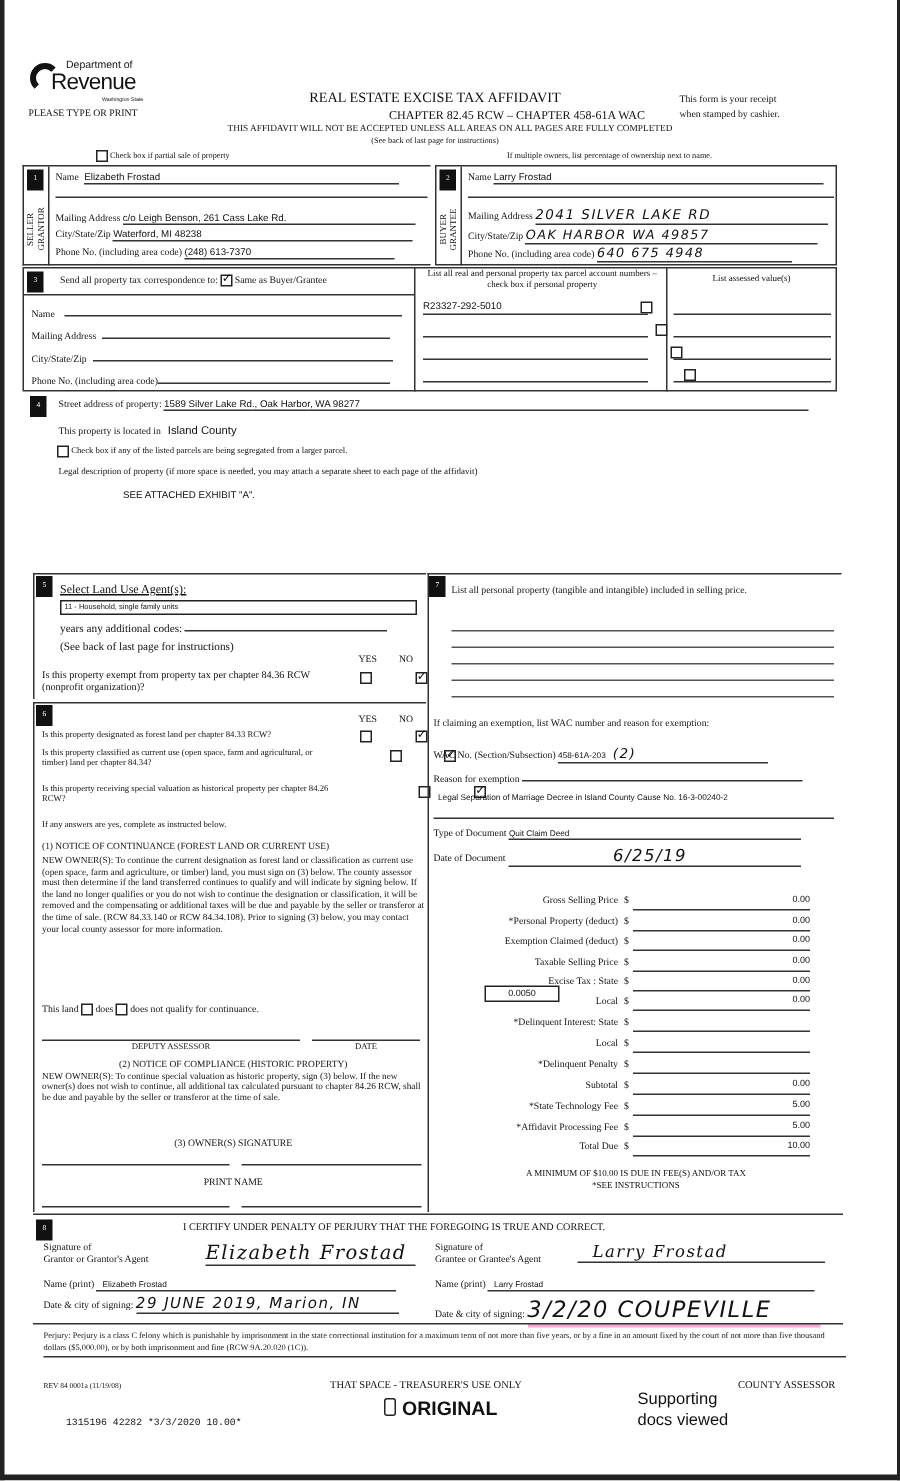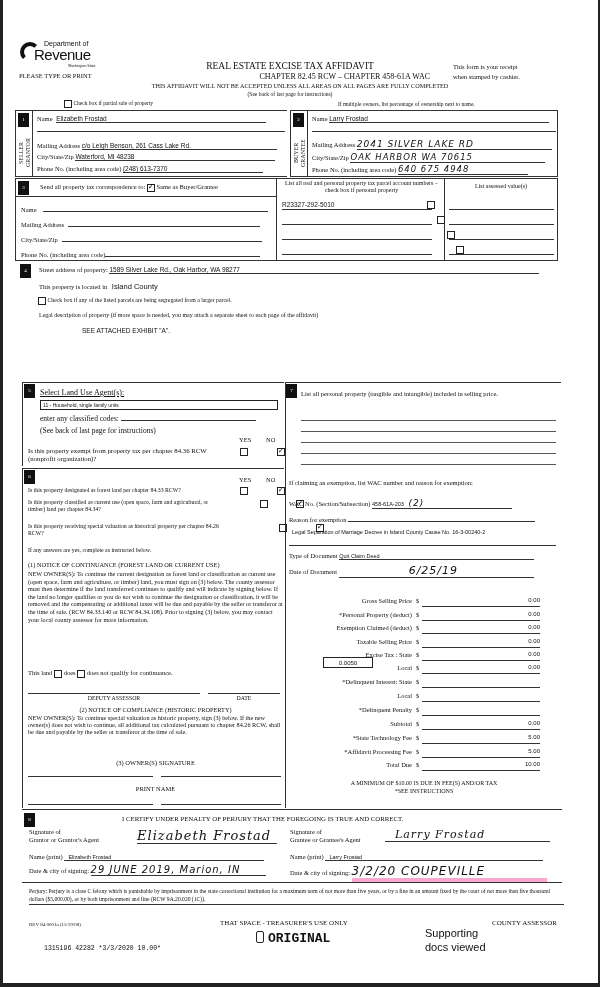--- a/index.html
+++ b/index.html
@@ -76,21 +76,21 @@
     <span>Name</span>
     <span class="sans" style="font-size:6.5px;border-bottom:1px solid #333;display:inline-block;width:220px;">Larry Frostad</span>
   </div>
   <div class="abs" style="left:21px;top:20px;width:244px;border-bottom:1px solid #333;"></div>
   <div class="abs lbl" style="left:21px;top:28px;">
     <span>Mailing Address</span>
     <span class="hand" style="font-size:9px;border-bottom:1px solid #333;display:inline-block;width:195px;">2041 SILVER LAKE RD</span>
   </div>
   <div class="abs lbl" style="left:21px;top:41px;">
     <span>City/State/Zip</span>
-    <span class="hand" style="font-size:8.5px;border-bottom:1px solid #333;display:inline-block;width:195px;">OAK HARBOR WA 70615</span>
+    <span class="hand" style="font-size:8.5px;border-bottom:1px solid #333;display:inline-block;width:195px;">OAK HARBOR WA 49857</span>
   </div>
   <div class="abs lbl" style="left:21px;top:53px;">
     <span>Phone No. (including area code)</span>
     <span class="hand" style="font-size:8.5px;border-bottom:1px solid #333;display:inline-block;width:130px;">640 675 4948</span>
   </div>
 </div>
 
 <div class="box" style="left:15px;top:178px;width:543px;height:83px;">
   <div class="numbox" style="left:2px;top:2px;">3</div>
   <div class="abs lbl" style="left:24px;top:4px;">
@@ -137,21 +137,21 @@
 <div class="abs" style="left:39px;top:312px;font-size:6px;">Legal description of property (if more space is needed, you may attach a separate sheet to each page of the affidavit)</div>
 <div class="abs sans" style="left:82px;top:327px;font-size:6.5px;">SEE ATTACHED EXHIBIT "A".</div>
 
 <div class="abs" style="left:22px;top:382px;width:262px;height:84px;border-top:1px solid #333;border-left:1px solid #333;">
   <div class="numbox" style="left:1px;top:1px;">5</div>
   <div class="abs bold" style="left:17px;top:5px;font-size:8px;font-weight:normal;text-decoration:underline;">Select Land Use Agent(s):</div>
   <div class="abs sans" style="left:17px;top:17px;width:238px;height:10px;border:1px solid #222;font-size:5px;padding-left:2px;line-height:9px;">
     <span>11 - Household, single family units</span>
   </div>
   <div class="abs" style="left:17px;top:31px;font-size:7.5px;">
-    <span>enter any classified codes:</span>
+    <span>years any additional codes:</span>
     <span style="display:inline-block;width:135px;border-bottom:1px solid #333;"></span>
   </div>
   <div class="abs" style="left:17px;top:43px;font-size:7.5px;">(See back of last page for instructions)</div>
   <div class="abs" style="left:216px;top:53px;font-size:6.5px;">YES</div>
   <div class="abs" style="left:243px;top:53px;font-size:6.5px;">NO</div>
   <div class="abs" style="left:5px;top:64px;width:200px;font-size:6.8px;line-height:8px;">Is this property exempt from property tax per chapter 84.36 RCW (nonprofit organization)?</div>
   <span class="cb abs" style="left:217px;top:65px;"></span>
   <span class="cb abs checked" style="left:244px;top:65px;"></span>
 </div>
 
@@ -316,30 +316,30 @@
   <div class="abs" style="left:0;top:0;font-size:6.5px;">Signature of</div>
   <div class="abs bold" style="left:0;top:8px;font-size:6.5px;">Grantee or Grantee's Agent</div>
   <div class="abs hand" style="left:95px;top:0;width:165px;border-bottom:1px solid #333;font-size:11px;font-family:'DejaVu Serif',serif;padding-left:10px;">Larry Frostad</div>
 </div>
 <div class="abs" style="left:290px;top:853px;font-size:6.5px;">
   <span>Name (print)</span>
   <span class="sans" style="display:inline-block;width:218px;border-bottom:1px solid #333;font-size:5.5px;padding-left:4px;">Larry Frostad</span>
 </div>
 <div class="abs" style="left:290px;top:864px;font-size:6.5px;">
   <span>Date &amp; city of signing:</span>
-  <span class="hand" style="display:inline-block;width:195px;border-bottom:5px solid #f9a8d4;font-size:12px;">3/2/20 COUPEVILLE</span>
+  <span class="hand" style="display:inline-block;width:195px;border-bottom:3px solid #f9a8d4;font-size:15px;">3/2/20 COUPEVILLE</span>
 </div>
 
 <div class="abs" style="left:22px;top:882px;width:540px;border-top:1px solid #333;"></div>
 <div class="abs" style="left:29px;top:887px;width:535px;font-size:5.6px;line-height:8px;border-bottom:1px solid #333;padding-bottom:1px;">
   <span class="bold">Perjury:</span>
   <span>Perjury is a class C felony which is punishable by imprisonment in the state correctional institution for a maximum term of not more than five years, or by a fine in an amount fixed by the court of not more than five thousand dollars ($5,000.00), or by both imprisonment and fine (RCW 9A.20.020 (1C)).</span>
 </div>
 
 <div class="abs" style="left:29px;top:922px;font-size:5px;">REV 84 0001a (11/19/08)</div>
 <div class="abs" style="left:220px;top:919px;font-size:7px;">THAT SPACE - TREASURER'S USE ONLY</div>
 <div class="abs" style="left:492px;top:919px;font-size:7px;">COUNTY ASSESSOR</div>
 <div class="abs" style="left:44px;top:945px;font-family:'Liberation Mono',monospace;font-size:6.5px;">1315196 42282 *3/3/2020 10.00*</div>
-<div class="abs" style="left:256px;top:931px;font-family:Liberation Mono, monospace;font-weight:bold;font-size:13px;">
+<div class="abs" style="left:256px;top:931px;font-family:Liberation Sans, sans-serif;font-weight:bold;font-size:13px;">
   <span style="display:inline-block;width:8px;height:12px;border:1px solid #222;border-radius:2px;margin-right:4px;vertical-align:-1px;"></span><span>ORIGINAL</span>
 </div>
 <div class="abs sans" style="left:425px;top:927px;font-size:11px;">Supporting</div>
 <div class="abs sans" style="left:425px;top:941px;font-size:11px;">docs viewed</div>
 
 </body></html>

